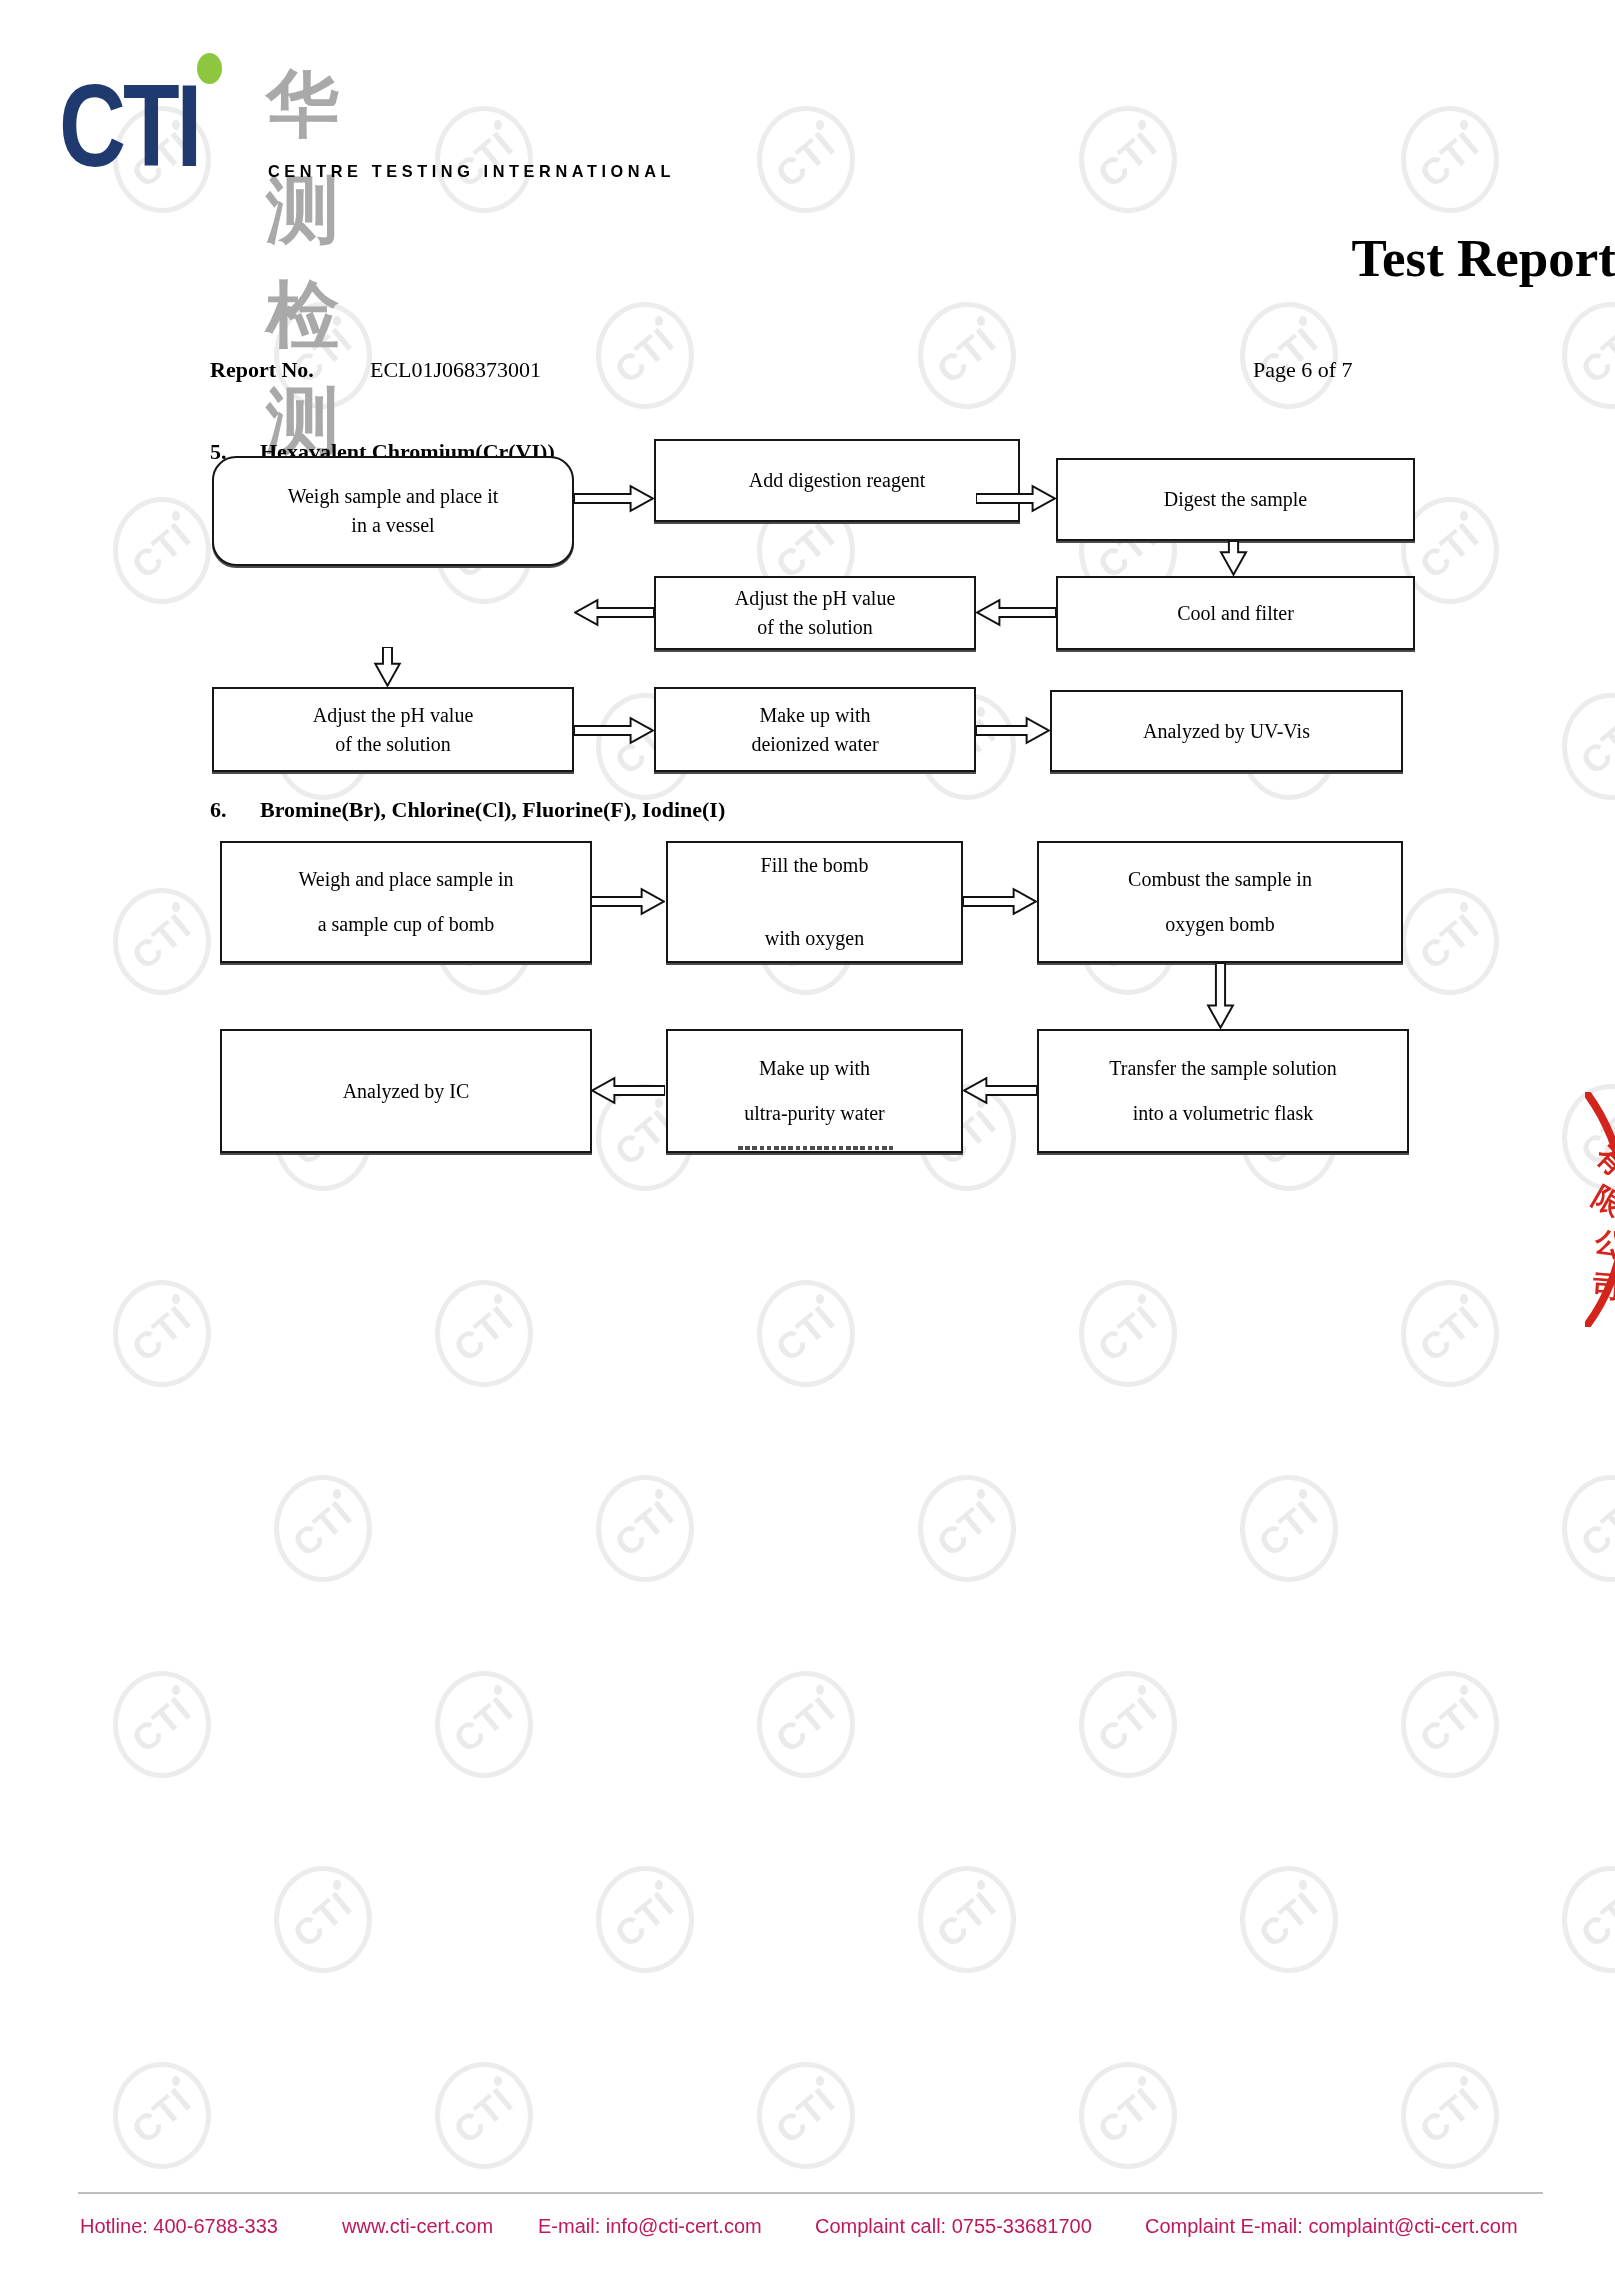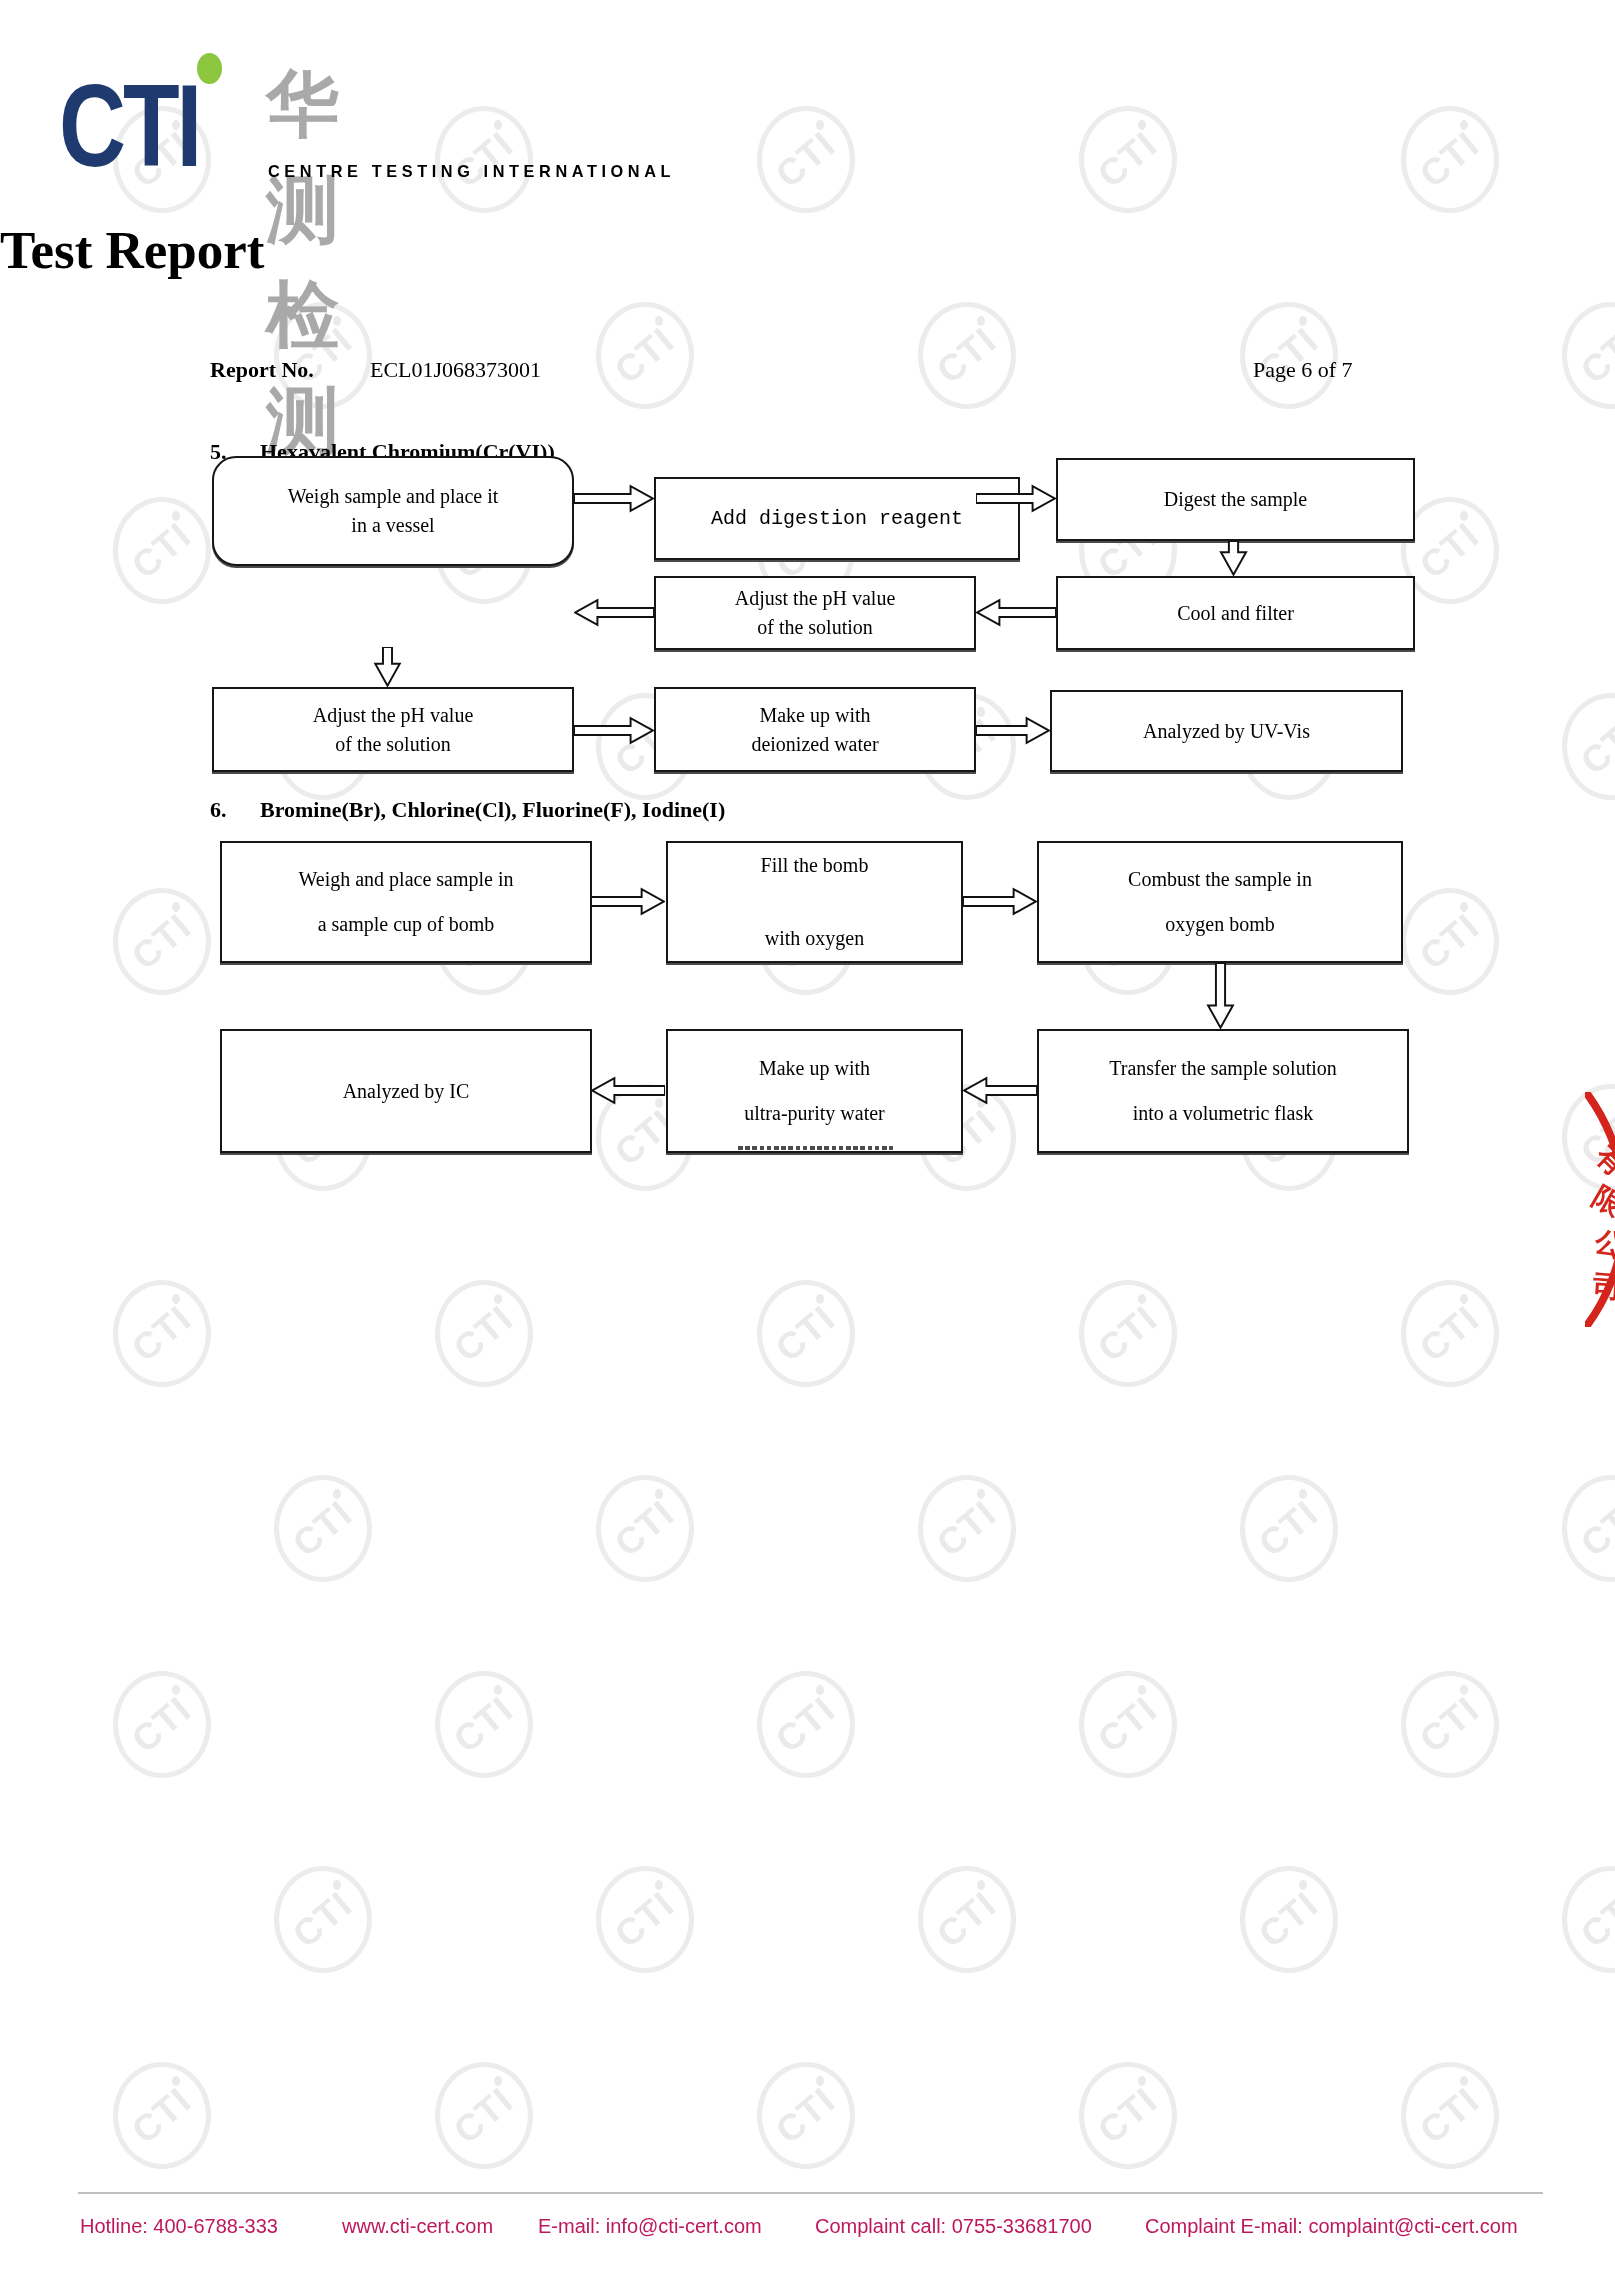--- a/index.html
+++ b/index.html
@@ -48,21 +48,21 @@
     line-height:1.45;
   }
   #logo-sub{
     position:absolute;left:229px;top:123px;
     font-family:"Liberation Sans", sans-serif;
     font-weight:600;font-size:16.3px;color:#000000;letter-spacing:4.6px;
     white-space:nowrap;
   }
   
   #doc-title{
-    position:absolute;left:0;right:0;top:220px;text-align:left;
+    position:absolute;left:0;right:0;top:228px;text-align:right;
     font-weight:700;font-size:53px;z-index:2;
   }
   .meta{position:absolute;top:357px;font-size:22px;z-index:2;}
   #report-no-label{left:210px;font-weight:700;}
   #report-no-value{left:370px;}
   #page-indicator{left:1253px;}
   
   .sec-heading{position:absolute;left:210px;font-size:22px;font-weight:700;z-index:2;white-space:nowrap;}
   #sec5{top:411px;margin-top:28px;}
   #sec6{top:797px;}
@@ -287,21 +287,21 @@
   <div id="page-indicator" class="meta">Page 6 of 7</div>
 
   <div id="sec5" class="sec-heading">
     <span class="num">5.</span><span>Hexavalent Chromium(Cr(VI))</span>
   </div>
 
   <div class="fbox" style="left:212px;top:456px;width:362px;height:110px;border-radius:24px;">
     <span>Weigh sample and place it</span>
       <span>in a vessel</span>
   </div>
-  <div class="fbox" style="left:654px;top:477px;width:366px;height:83px;font-family:Liberation Mono, monospace;">
+  <div class="fbox" style="left:654px;top:439px;width:366px;height:83px;">
     <span>Add digestion reagent</span>
   </div>
   <div class="fbox" style="left:1056px;top:458px;width:359px;height:83px;">
     <span>Digest the sample</span>
   </div>
   <div class="fbox" style="left:654px;top:576px;width:322px;height:74px;">
     <span>Adjust the pH value</span>
       <span>of the solution</span>
   </div>
   <div class="fbox" style="left:1056px;top:576px;width:359px;height:74px;">

